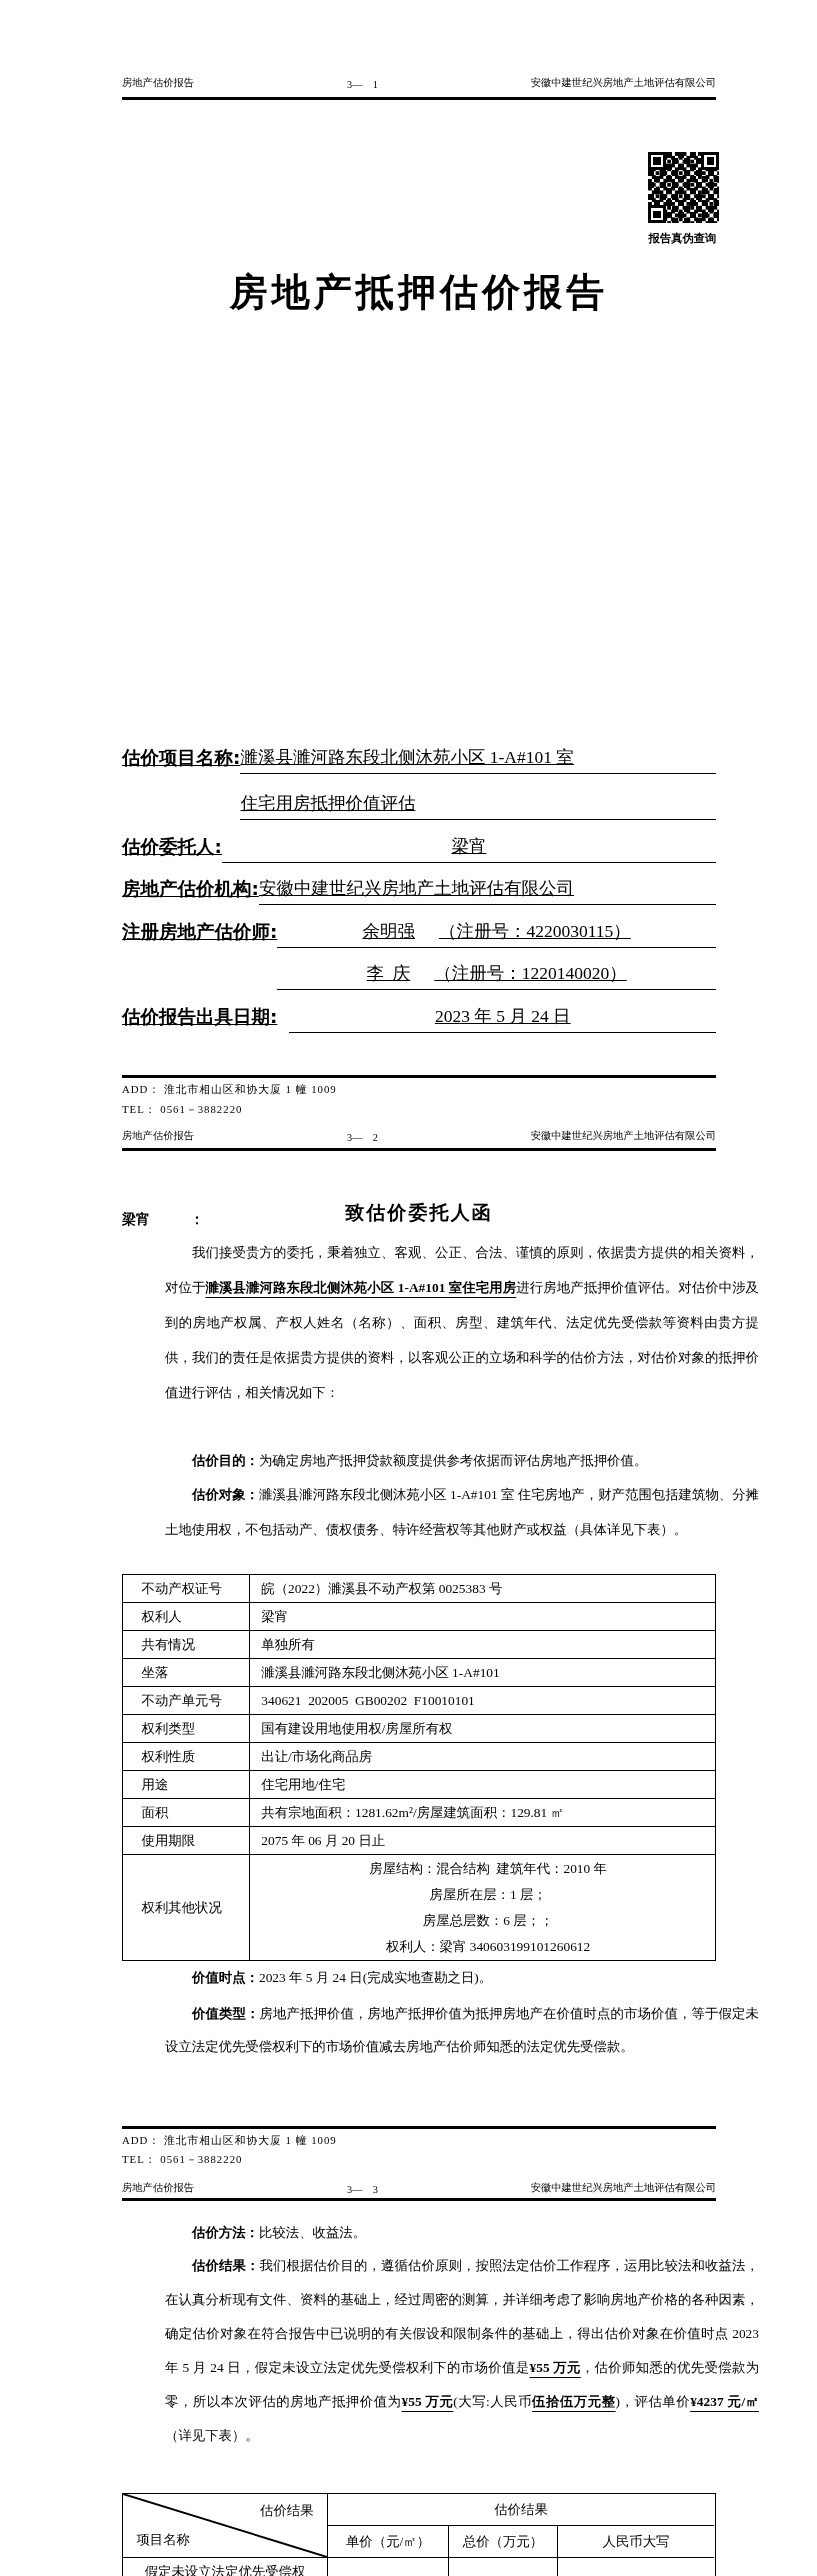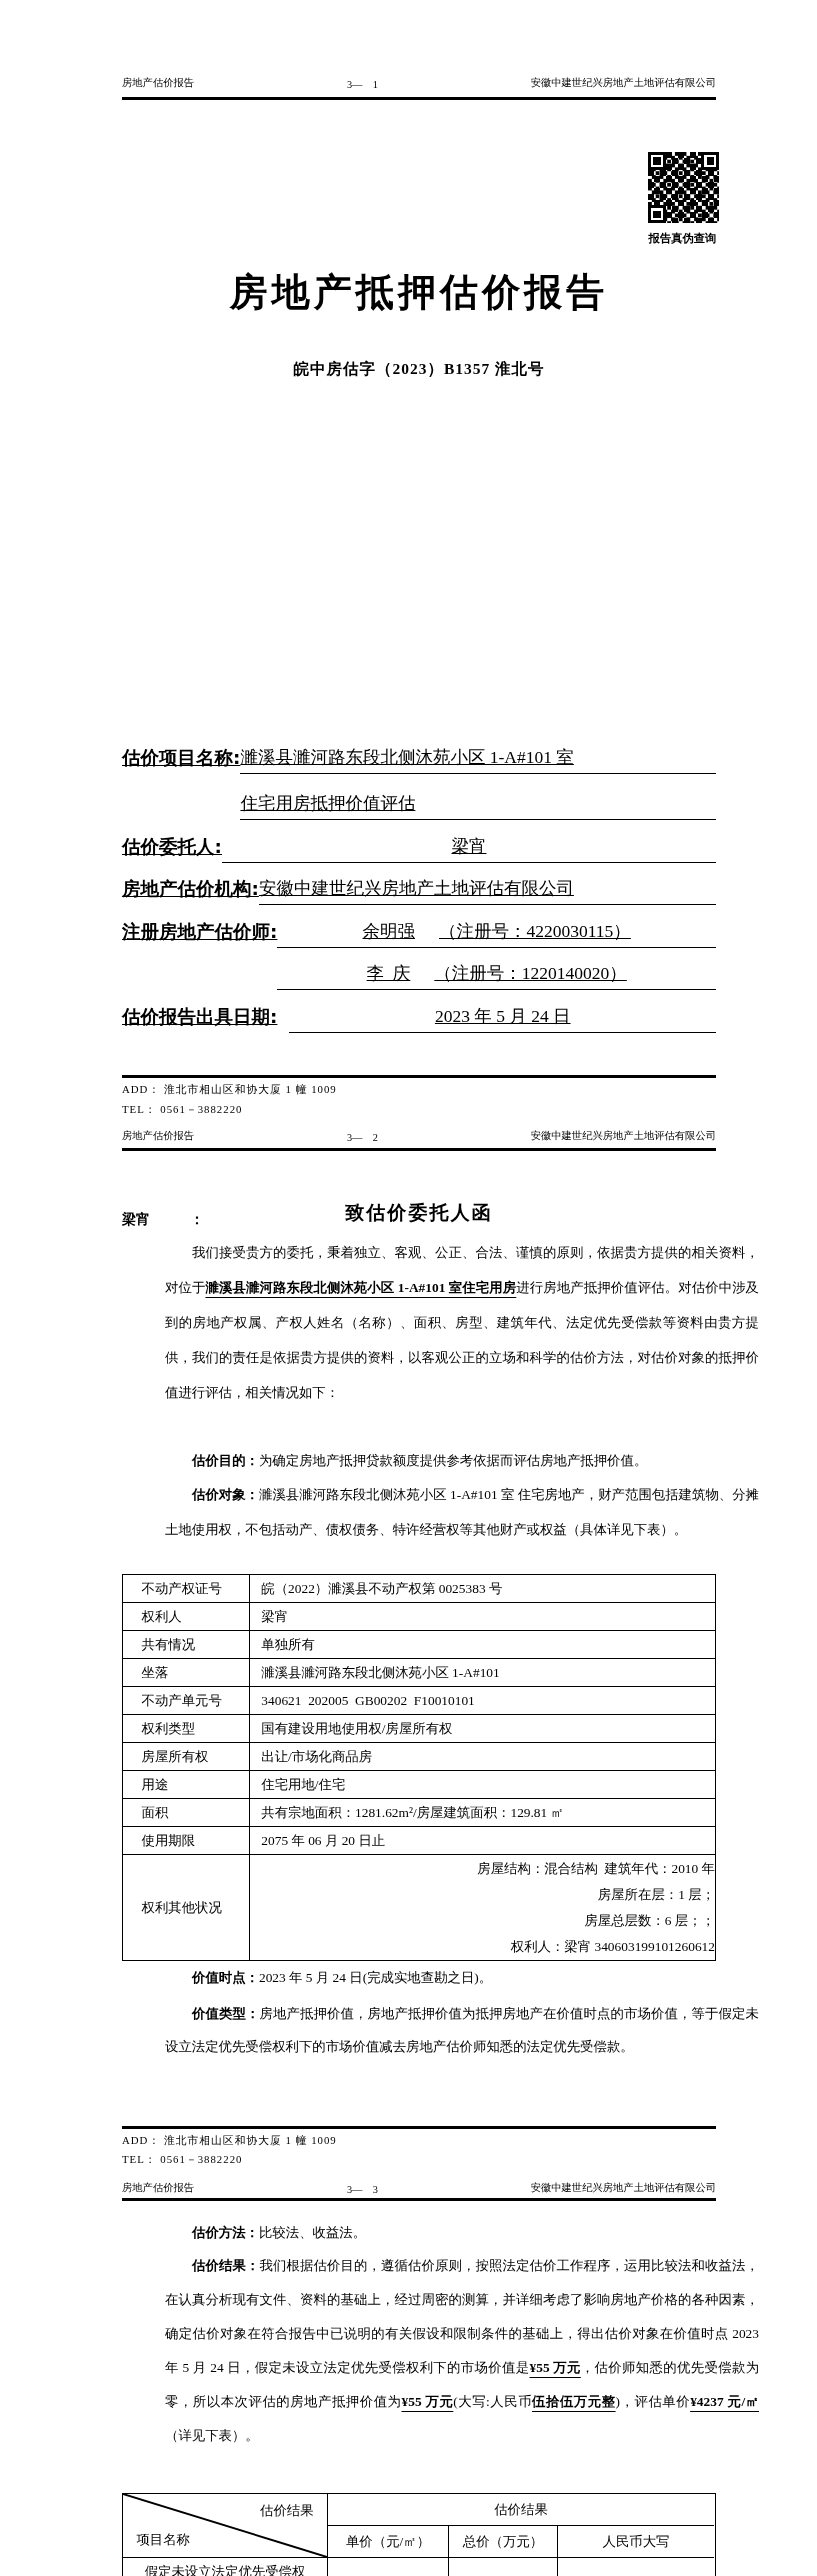--- a/index.html
+++ b/index.html
@@ -46,21 +46,21 @@
   .para .lbl { font-family:"DejaVu Sans","Liberation Sans",sans-serif; font-weight:bold; }
   .bu { font-weight:bold; text-decoration:underline; text-decoration-thickness:1px; text-underline-offset:4.6px; }
   .lh65 { line-height:33px; }
   
   .pt { left:122px; top:1574px; width:594px; border:1.5px solid #000; box-sizing:border-box; font-size:13.4px; }
   .pt-row { display:flex; border-bottom:1px solid #000; height:28px; box-sizing:border-box; }
   .pt-row:last-child { border-bottom:none; height:105px; }
   .pt-label { width:127px; flex:0 0 127px; border-right:1px solid #000; box-sizing:border-box;
     display:flex; align-items:center; padding-left:18.5px; }
   .pt-value { flex:1 1 auto; display:flex; align-items:center; padding-left:11.3px; white-space:pre; }
-  .pt-value-multi { flex-direction:column; align-items:flex-end; justify-content:center; line-height:26px; }
+  .pt-value-multi { flex-direction:column; align-items:center; justify-content:center; line-height:26px; }
   
   .rt { left:122px; top:2493px; width:594px; display:grid;
     grid-template-columns:204px 121px 109px 157px; grid-template-rows:31px 32px 50px 50px 48px;
     border:1.5px solid #000; box-sizing:border-box; font-size:13.4px; }
   .rt-cell { border-left:1px solid #000; border-top:1px solid #000;
     display:flex; align-items:center; justify-content:center; text-align:center; line-height:21.6px; }
   .no-l { border-left:none; } .no-t { border-top:none; }
   .rt-corner { position:relative; grid-column:1; grid-row:1/3; }
   .rt-group { grid-column:2/5; grid-row:1; }
   .diag { position:absolute; inset:0; width:100%; height:100%; }
@@ -88,21 +88,20 @@
     <div class="finder f-tr">
         <div></div>
       </div>
     <div class="finder f-bl">
         <div></div>
       </div>
   </div>
   <div class="abs qr-caption">报告真伪查询</div>
 
   <div class="abs doc-title">房地产抵押估价报告</div>
-  <div class="abs doc-no">皖中房估字（2023）B1357 淮北号</div>
 
   <div class="abs cover-row" style="top:745px;">
     <span class="cover-label">估价项目名称:</span>
     <span class="cover-underline cv-left">濉溪县濉河路东段北侧沐苑小区 1-A#101 室</span>
   </div>
   <div class="abs cover-row" style="top:791px;">
     <span class="cover-label ghost">估价项目名称:</span>
     <span class="cover-underline cv-left">住宅用房抵押价值评估</span>
   </div>
   <div class="abs cover-row" style="top:834px;">
@@ -174,21 +173,21 @@
     </div>
     <div class="pt-row">
       <div class="pt-label">不动产单元号</div>
       <div class="pt-value">340621  202005  GB00202  F10010101</div>
     </div>
     <div class="pt-row">
       <div class="pt-label">权利类型</div>
       <div class="pt-value">国有建设用地使用权/房屋所有权</div>
     </div>
     <div class="pt-row">
-      <div class="pt-label">房屋所有权</div>
+      <div class="pt-label">权利性质</div>
       <div class="pt-value">出让/市场化商品房</div>
     </div>
     <div class="pt-row">
       <div class="pt-label">用途</div>
       <div class="pt-value">住宅用地/住宅</div>
     </div>
     <div class="pt-row">
       <div class="pt-label">面积</div>
       <div class="pt-value">共有宗地面积：1281.62m²/房屋建筑面积：129.81 ㎡</div>
     </div>

